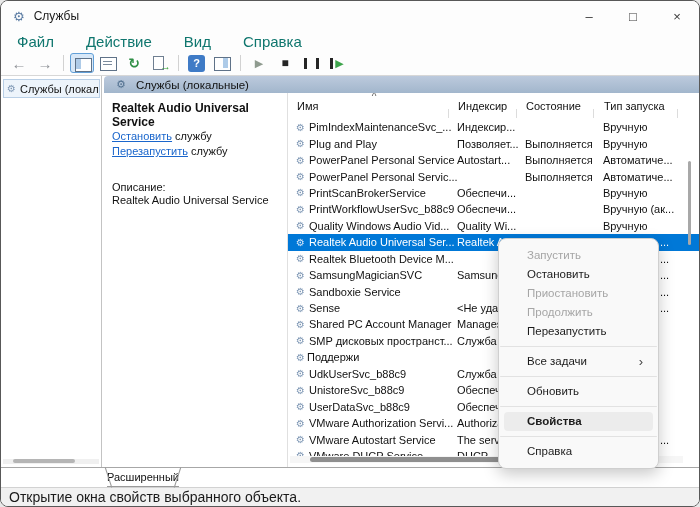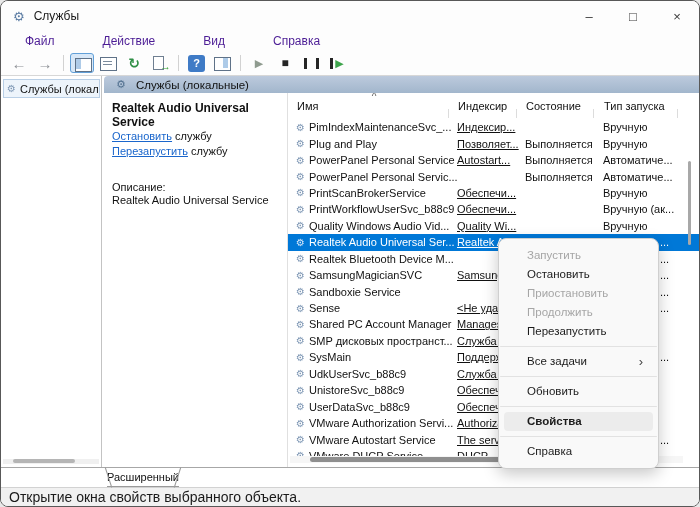--- a/index.html
+++ b/index.html
@@ -9,21 +9,21 @@
 
   
   .titlebar{ height:30px; display:flex; align-items:center; background:#fdfdfd; }
   .title-gear{ margin-left:12px; font-size:13px; color:#5b7ca3; }
   .title-text{ margin-left:9px; font-size:12px; color:#1a1a1a; }
   .controls{ margin-left:auto; display:flex; height:30px; }
   .ctrl{ width:44px; display:flex; align-items:center; justify-content:center; font-size:13px; color:#3a3a3a; }
 
   
   .menubar{ height:20px; display:flex; align-items:center; background:#fdfdfd; }
-  .menu-item{ padding:0 24px; font-size:12px; color:#4c1d95; }
+  .menu-item{ padding:0 16px; font-size:15px; color:#0f766e; }
 
   
   .toolbar{ height:25px; display:flex; align-items:center; background:#fdfdfd;
             border-bottom:1px solid #d7d7d7; padding-left:5px; }
   .tb-icon{ width:24px; height:20px; display:flex; align-items:center; justify-content:center;
             position:relative; margin:0 1px; flex:none; }
   .tb-icon.separator{ width:9px; }
   .tb-icon.separator::before{ content:""; width:1px; height:16px; background:#d2d2d2; }
   .tb-icon.active{ background:#d8e8f8; border:1px solid #62a0d8; border-radius:3px; }
   [data-name="back-icon"],[data-name="forward-icon"]{ color:#8e9196; font-size:15px; font-weight:bold; }
@@ -87,21 +87,21 @@
   .col-0{ left:9px; } .col-1{ left:170px; } .col-2{ left:238px; } .col-3{ left:316px; }
   .tick{ position:absolute; top:16px; height:9px; width:1px; background:#dcdcdc; }
   .tick-0{ left:160px; } .tick-1{ left:228px; } .tick-2{ left:305px; } .tick-3{ left:389px; }
 
   .rows{ position:absolute; top:26px; left:0; right:0; height:337px; overflow:hidden; }
   .row{ height:16.45px; display:flex; align-items:center; font-size:11px; color:#111;
       white-space:nowrap; }
   .row-gear{ width:13px; margin-left:6px; color:#7f98b5; font-size:10px; flex:none; text-align:center; }
   .cell{ overflow:hidden; flex:none; }
   .cell-name{ width:148px; margin-left:2px; }
-  .cell-desc{ width:68px;text-decoration:underline; }
+  .cell-desc{ width:68px; }
   .cell-status{ width:78px; }
   .cell-startup{ flex:1; }
   .row.pad .cell-startup{ padding-left:57px; }
   .row.selected{ background:#0078d7; color:#fff; }
   .row.selected .row-gear{ color:#d6e6f8; }
 
   .list-hscroll{ position:absolute; left:2px; right:16px; top:363px; height:7px; background:#f6f6f6; }
   .list-hscroll .thumb{ position:absolute; left:20px; top:1px; width:292px; height:5px;
       background:#8f8f8f; border-radius:3px; }
   .v-scroll{ position:absolute; right:8px; top:68px; width:3px; height:84px;
@@ -326,21 +326,20 @@
               <div class="row" data-name="service-row">
                 <span class="row-gear" data-name="service-gear-icon">⚙</span>
                 <span class="cell cell-name" data-name="service-name-cell">SMP дисковых пространст...</span>
                 <span class="cell cell-desc" data-name="service-description-cell">Служба у</span>
                 <span class="cell cell-status" data-name="service-status-cell"></span>
                 <span class="cell cell-startup" data-name="service-startup-type-cell"></span>
               </div>
 
               <div class="row pad" data-name="service-row">
                 <span class="row-gear" data-name="service-gear-icon">⚙</span>
-                <span class="cell cell-name" data-name="service-name-cell">SysMain</span>
                 <span class="cell cell-desc" data-name="service-description-cell">Поддержи</span>
                 <span class="cell cell-status" data-name="service-status-cell"></span>
                 <span class="cell cell-startup" data-name="service-startup-type-cell">...</span>
               </div>
 
               <div class="row" data-name="service-row">
                 <span class="row-gear" data-name="service-gear-icon">⚙</span>
                 <span class="cell cell-name" data-name="service-name-cell">UdkUserSvc_b88c9</span>
                 <span class="cell cell-desc" data-name="service-description-cell">Служба к</span>
                 <span class="cell cell-status" data-name="service-status-cell"></span>

